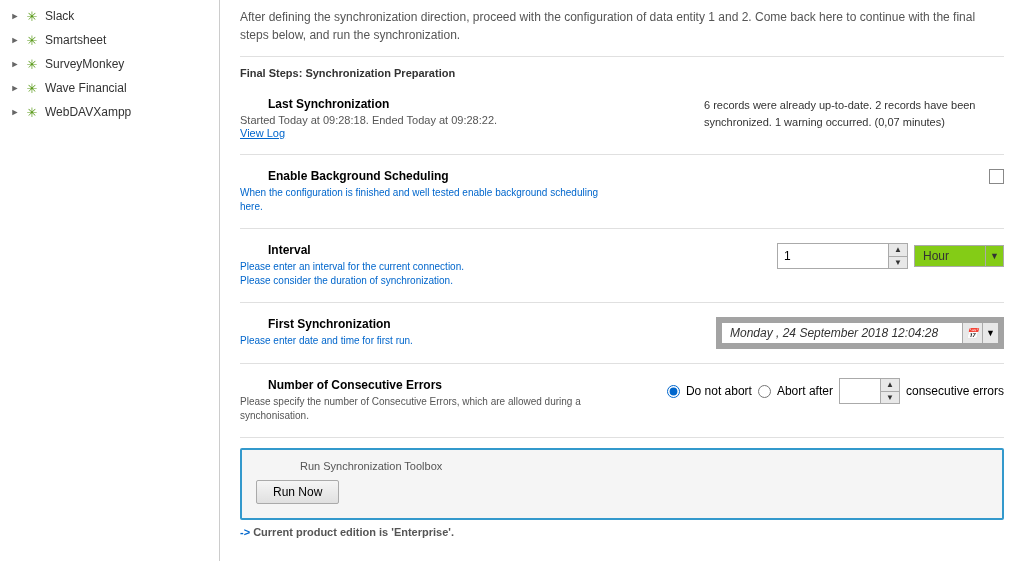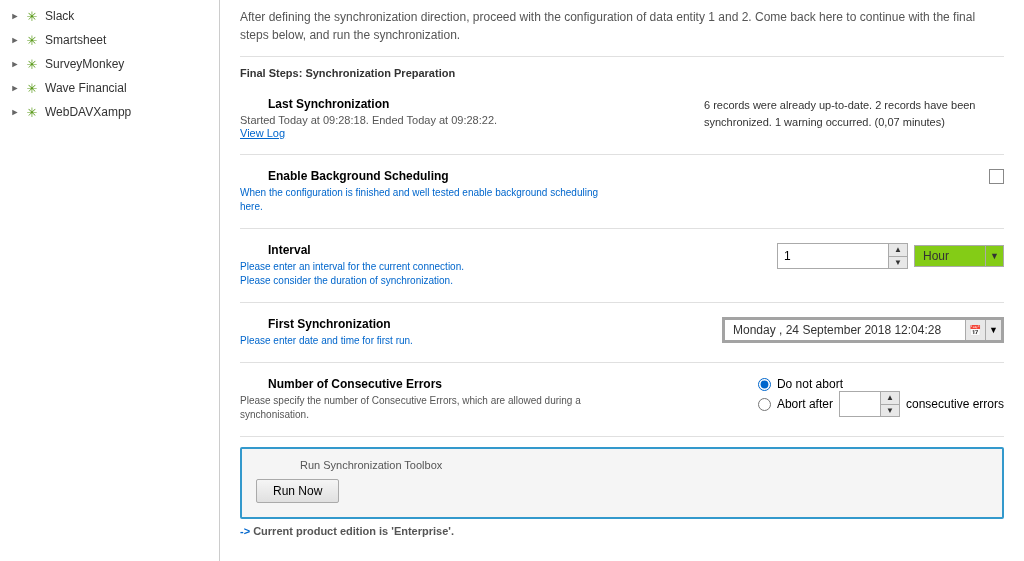--- a/index.html
+++ b/index.html
@@ -205,22 +205,23 @@
       justify-content: center;
       font-size: 9px;
       color: #333;
       cursor: pointer;
     }
 
     
     .date-picker {
       display: flex;
       align-items: stretch;
-      border: 3px solid #a3a3a3;
-      background: #fff;
+      border: 6px solid #a3a3a3;
+      background: #fff;
+      font-style: italic;
     }
     .date-input {
       padding: 3px 8px;
       font-size: 12px;
       color: #333;
       min-width: 240px;
     }
     .date-btn {
       width: 20px;
       border-left: 1px solid #aaa;
@@ -238,21 +239,22 @@
       display: flex;
       align-items: center;
       justify-content: center;
       cursor: pointer;
       font-size: 9px;
     }
 
     
     .radio-group {
       display: flex;
-      flex-direction: column;
+      flex-direction: row;
+      gap: 6px;
     }
     .radio-row {
       display: flex;
       align-items: center;
       gap: 6px;
     }
     .radio-input {
       accent-color: #0066cc;
     }
     .consec-spinbox {

